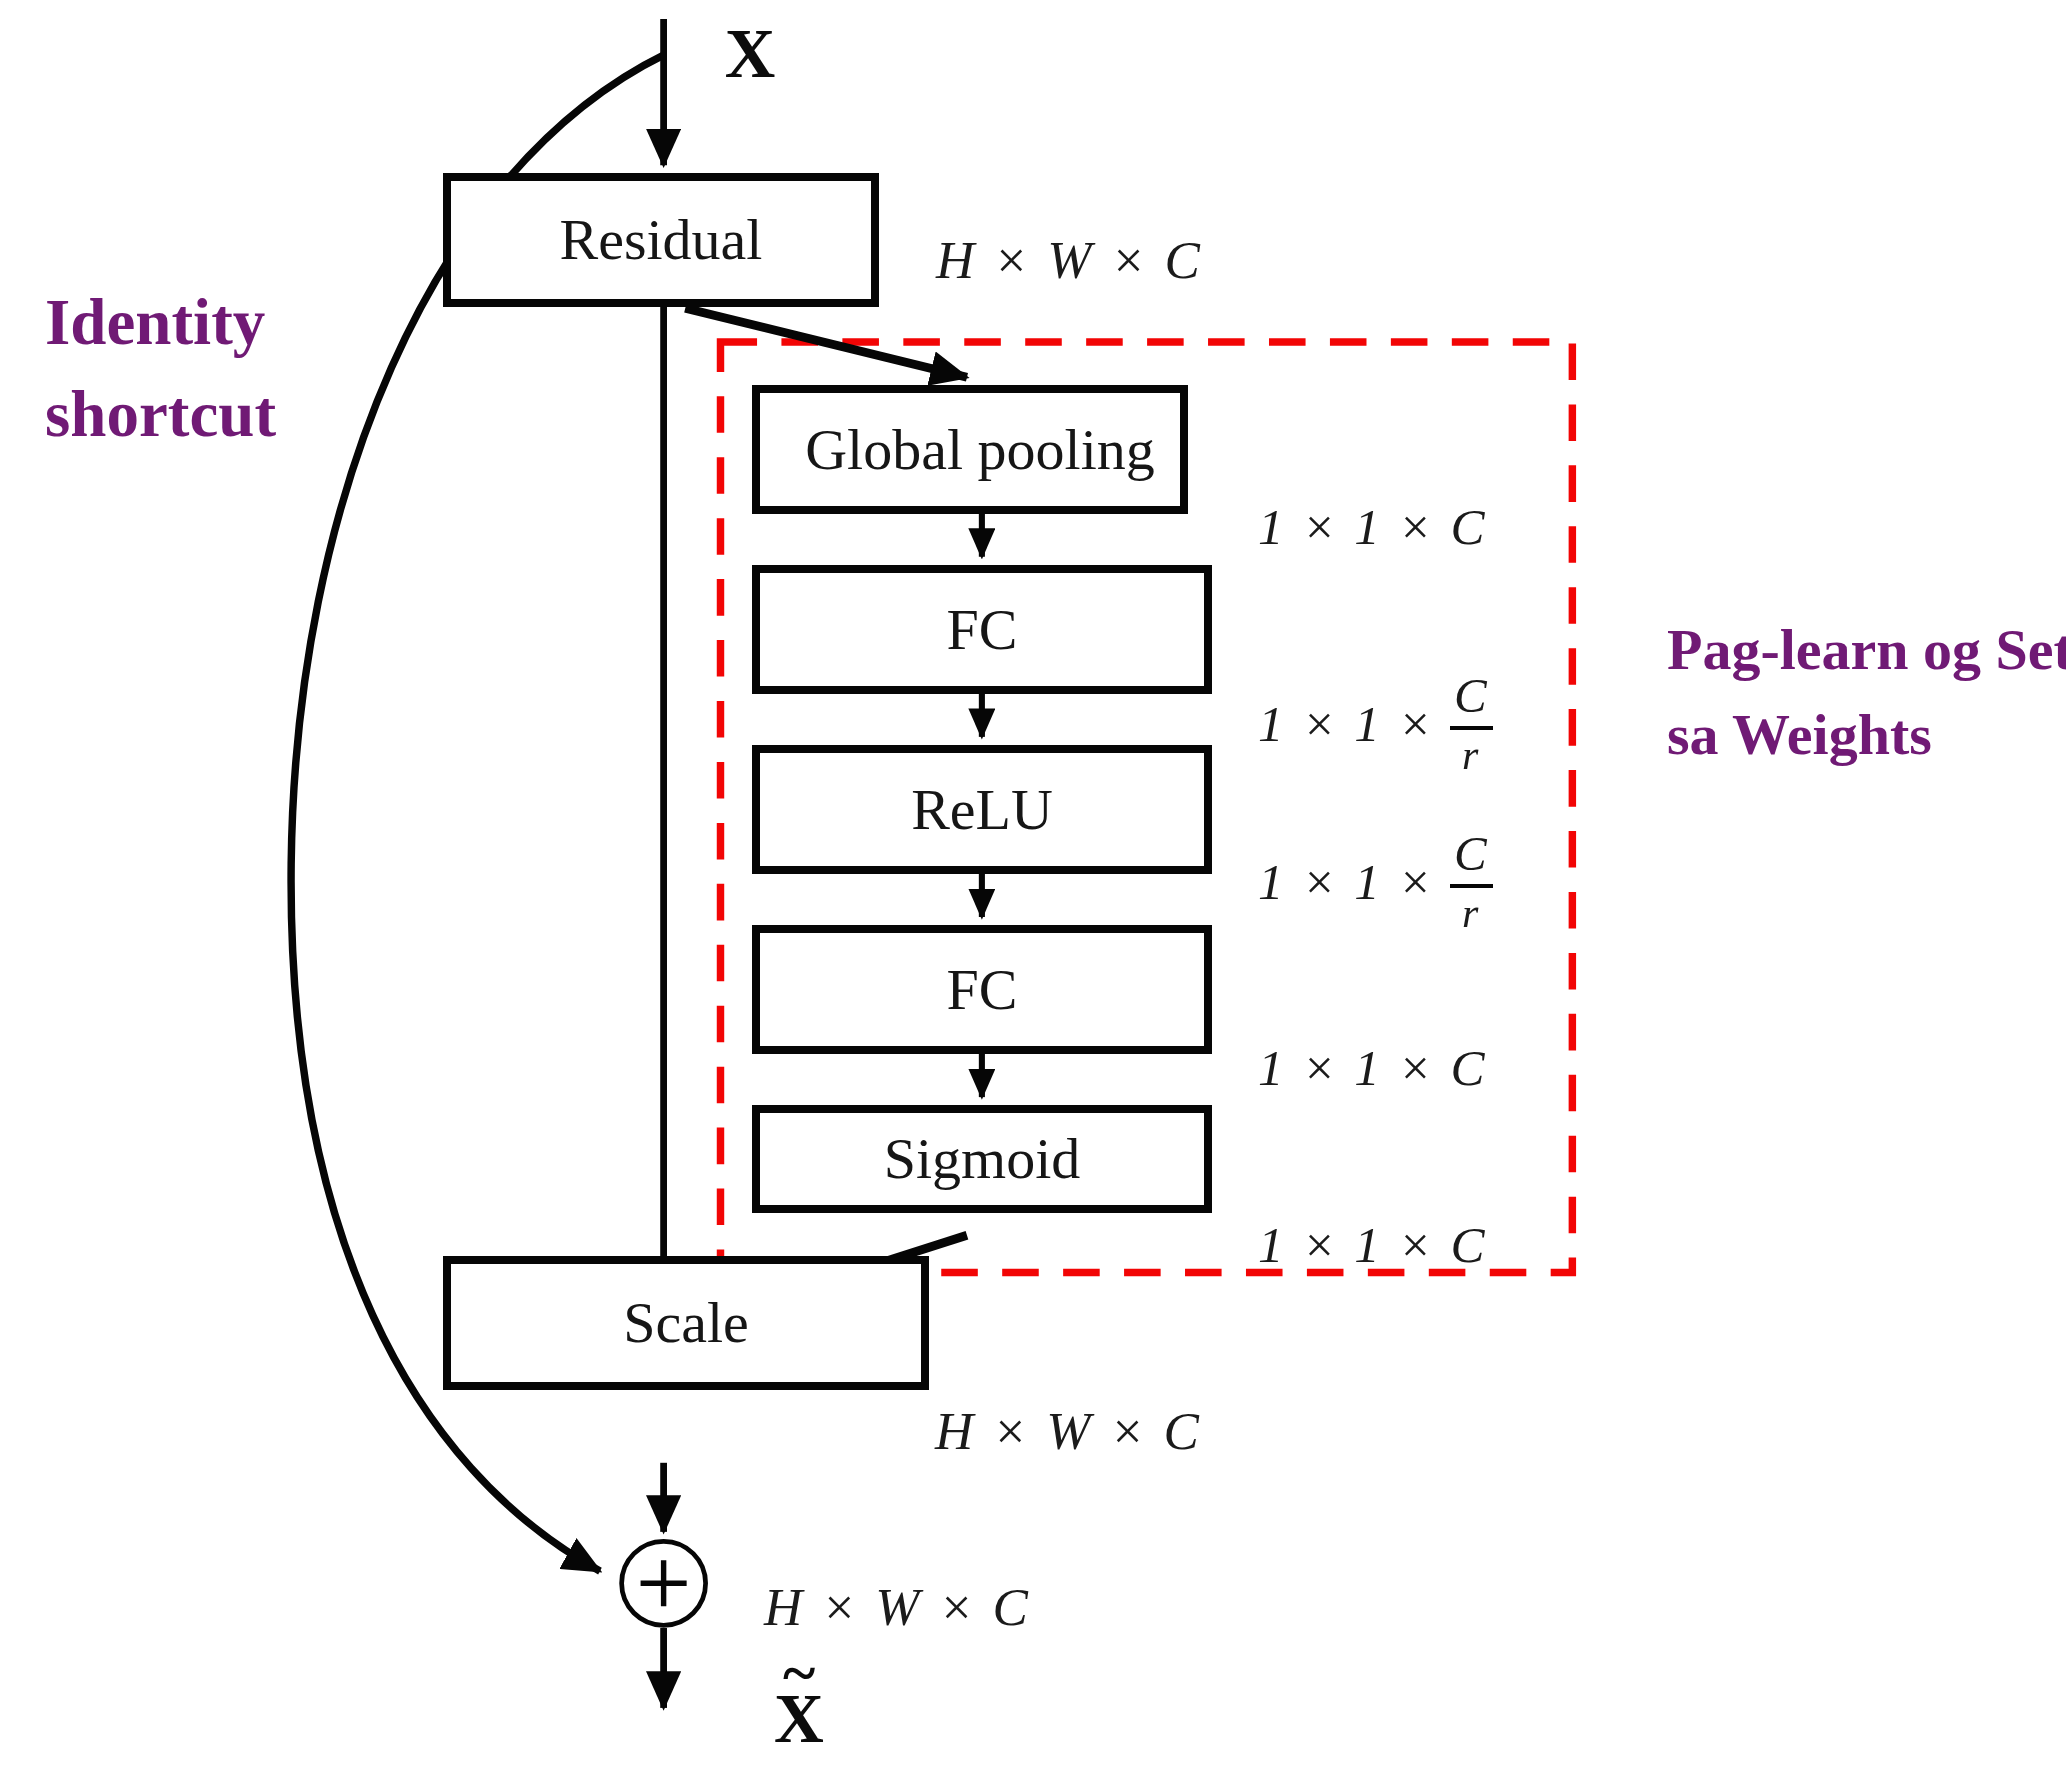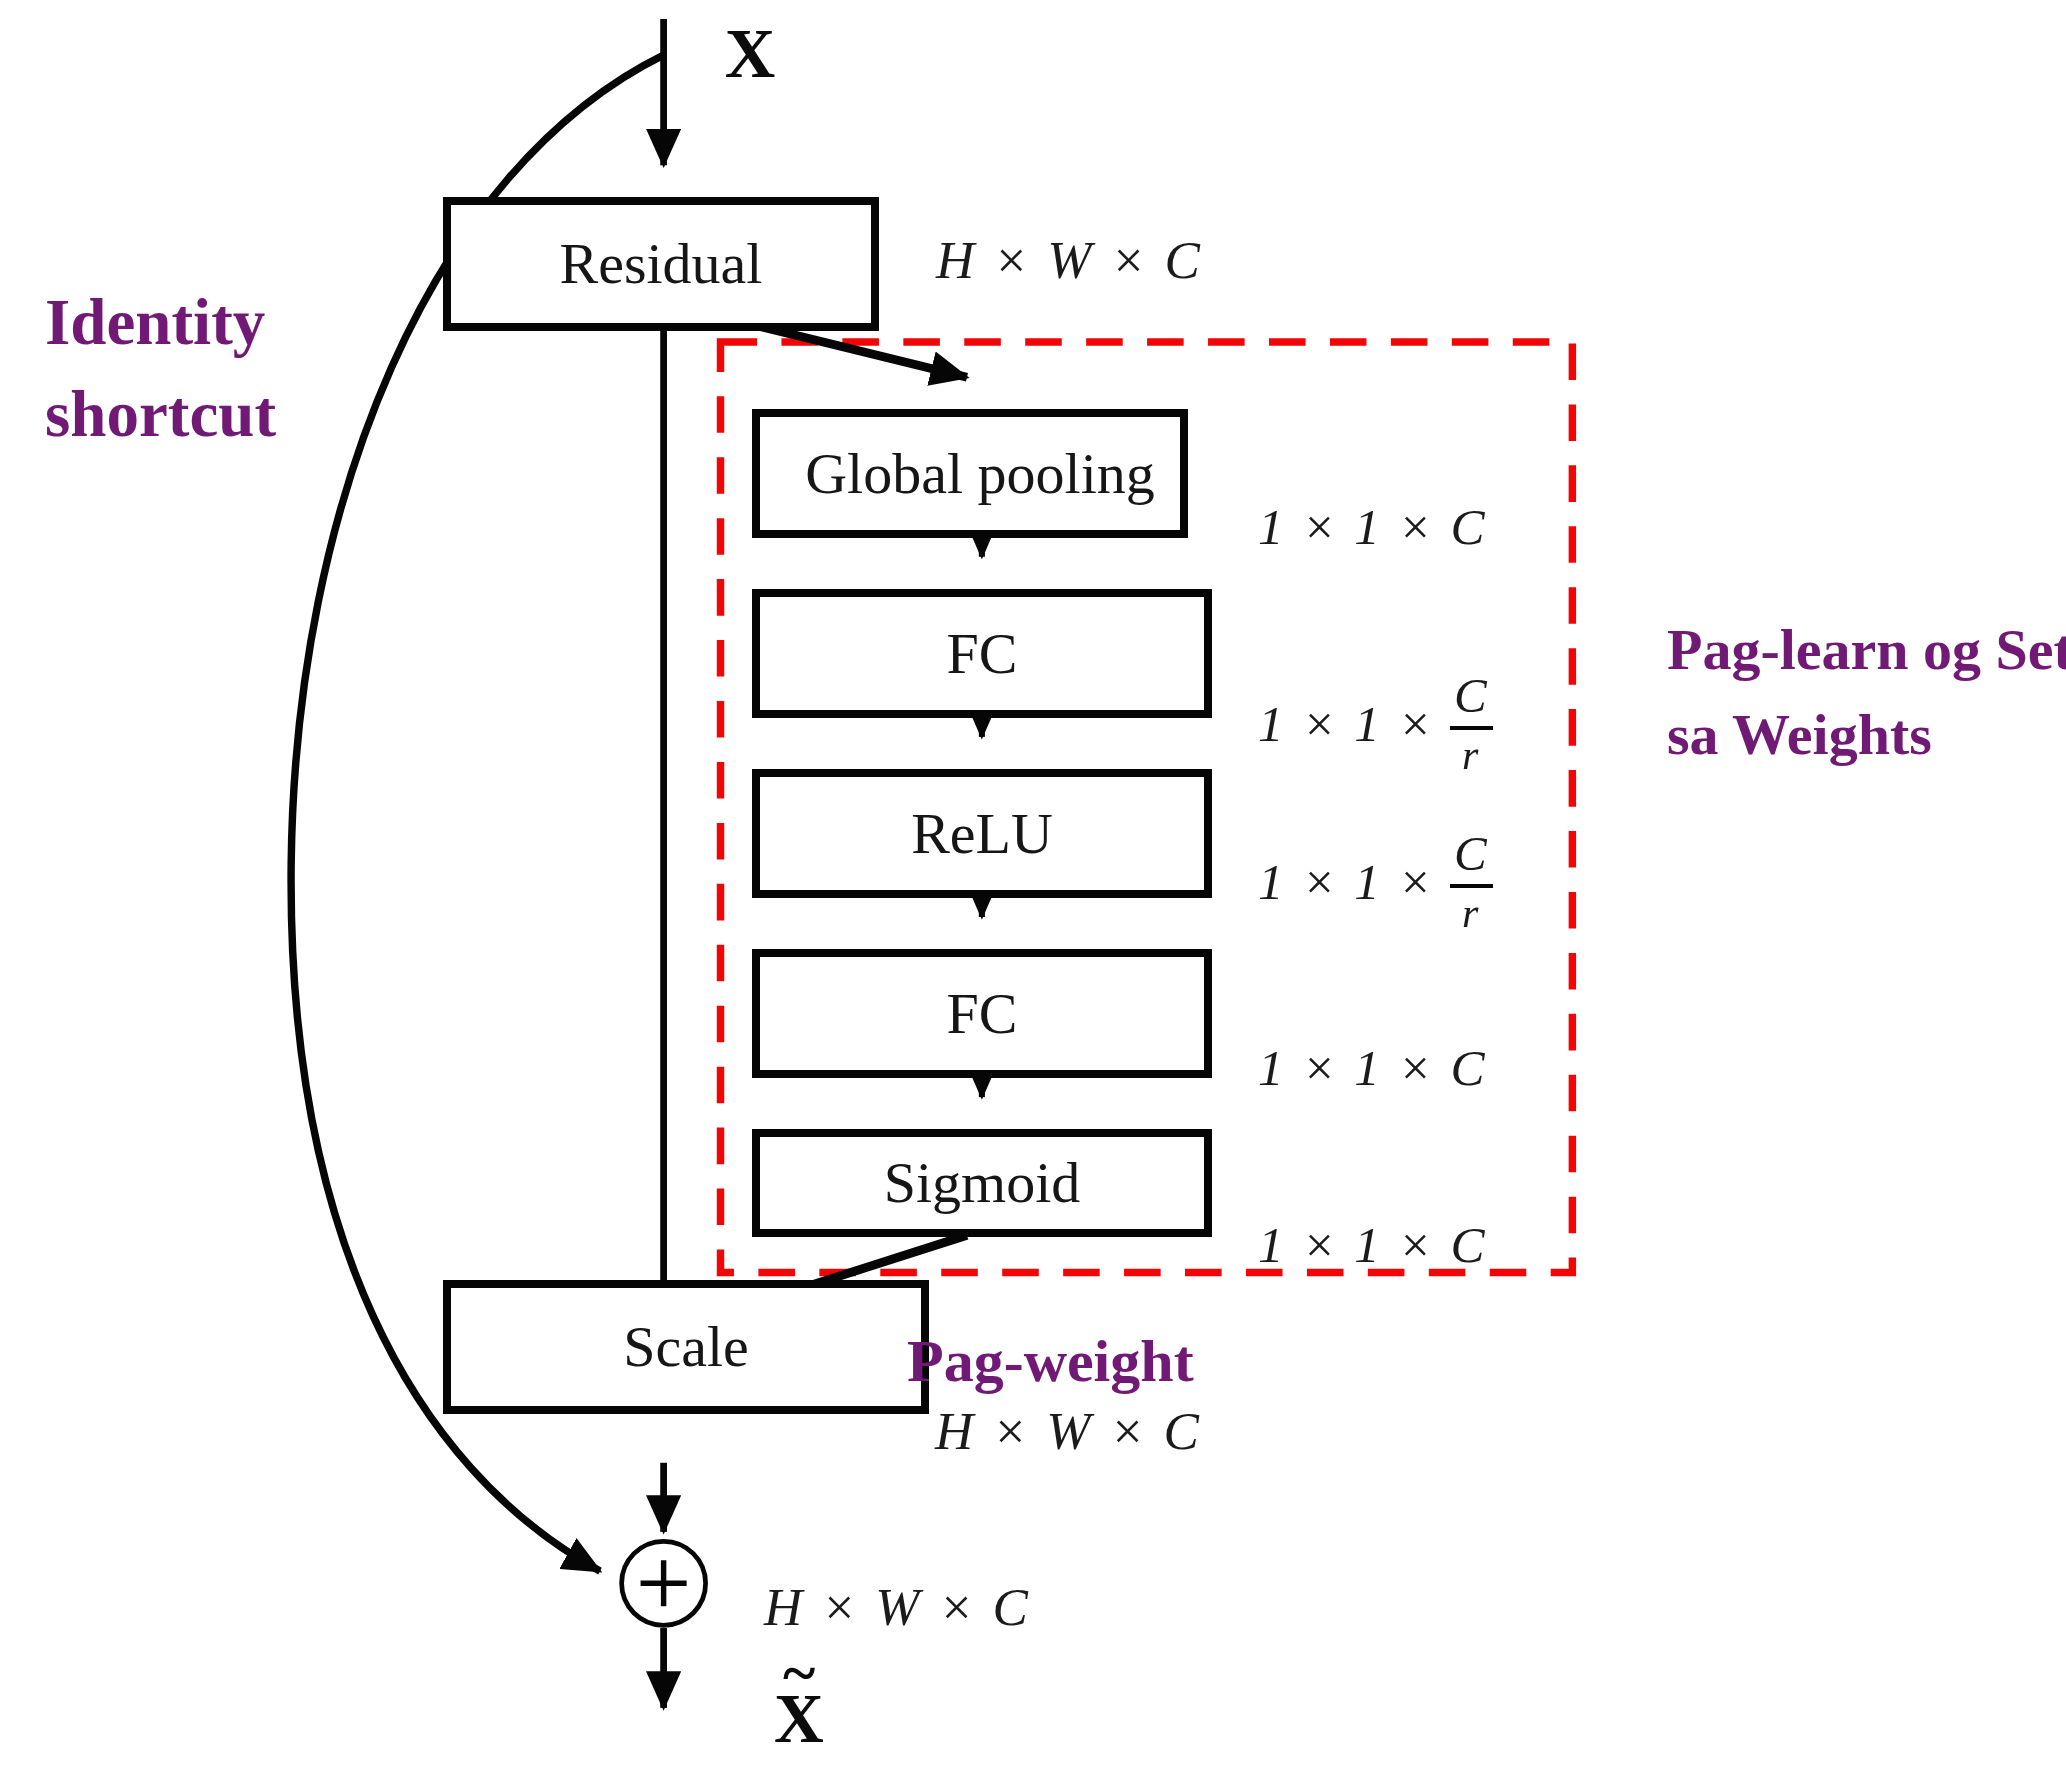--- a/index.html
+++ b/index.html
@@ -7,21 +7,21 @@
   body { width: 2066px; height: 1769px; overflow: hidden;
          font-family: "Liberation Serif", "DejaVu Serif", serif; }
 
   #canvas { position: relative; width: 2066px; height: 1769px; background: #ffffff; }
 
   #wires { position: absolute; left: 0; top: 0; width: 2066px; height: 1769px; }
 
   
   .box { position: absolute; background: #ffffff; border: 8.8px solid #060606;
          display: flex; align-items: center; justify-content: center;
-         color: #161616; font-size: 58px; line-height: 1; white-space: nowrap; margin-top: 24px; }
+         color: #161616; font-size: 58px; line-height: 1; white-space: nowrap; }
   #box-residual      { left: 443px;  top: 173px;  width: 436px; height: 134px; }
   #box-globalpool    { left: 752px; top: 385px;  width: 436px; height: 129px; padding-left: 20px; }
   #box-fc1           { left: 752px; top: 565px;  width: 460px; height: 129px; }
   #box-relu          { left: 752px; top: 745px; width: 460px; height: 129px; }
   #box-fc2           { left: 752px; top: 925px; width: 460px; height: 129px; }
   #box-sigmoid       { left: 752px; top: 1105px; width: 460px; height: 108px; }
   #box-scale         { left: 443px;  top: 1256px; width: 486px; height: 134px; }
 
   
   .math { position: absolute; color: #1b1b1b; font-style: italic;
@@ -154,16 +154,15 @@
   <div class="note" id="note-identity">
     <div>Identity</div>
     <div>shortcut</div>
   </div>
 
   <div class="note" id="note-paglearn">
     <div>Pag-learn og Set</div>
     <div>sa Weights</div>
   </div>
 
-  <div class="note" id="note-pagweight">Pag-weight</div>
 
 </div>
 
 
 </body></html>

